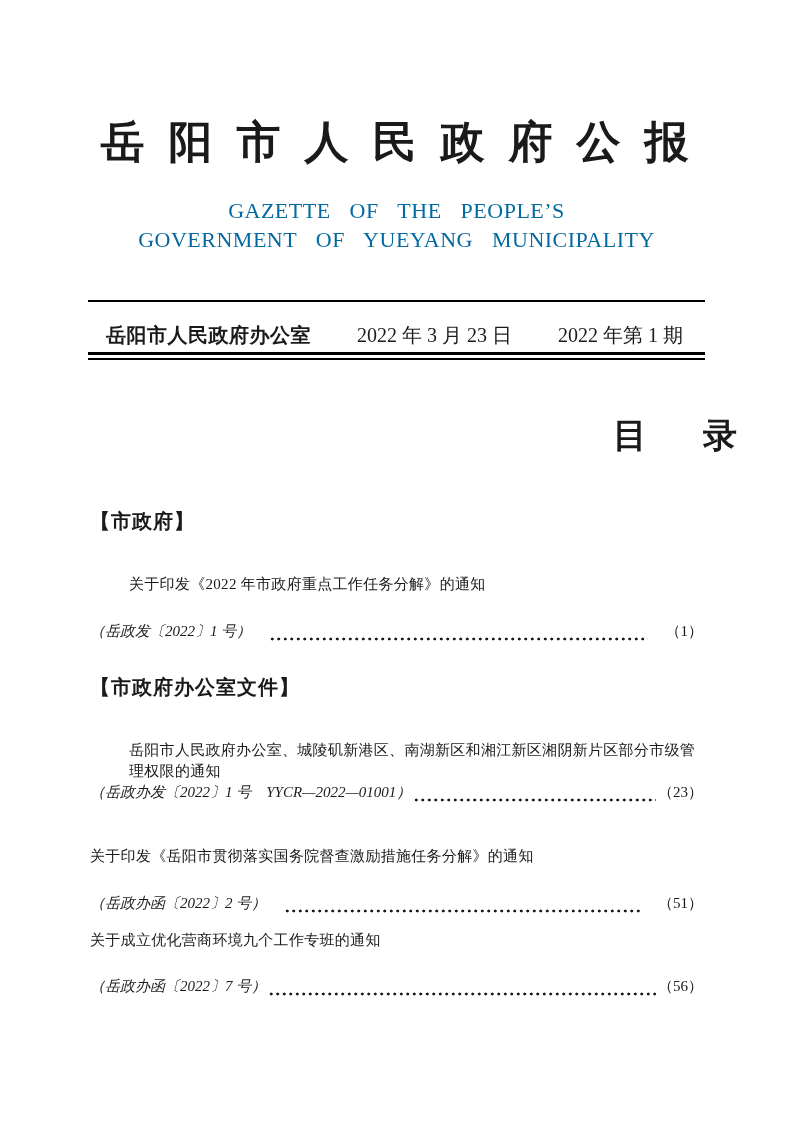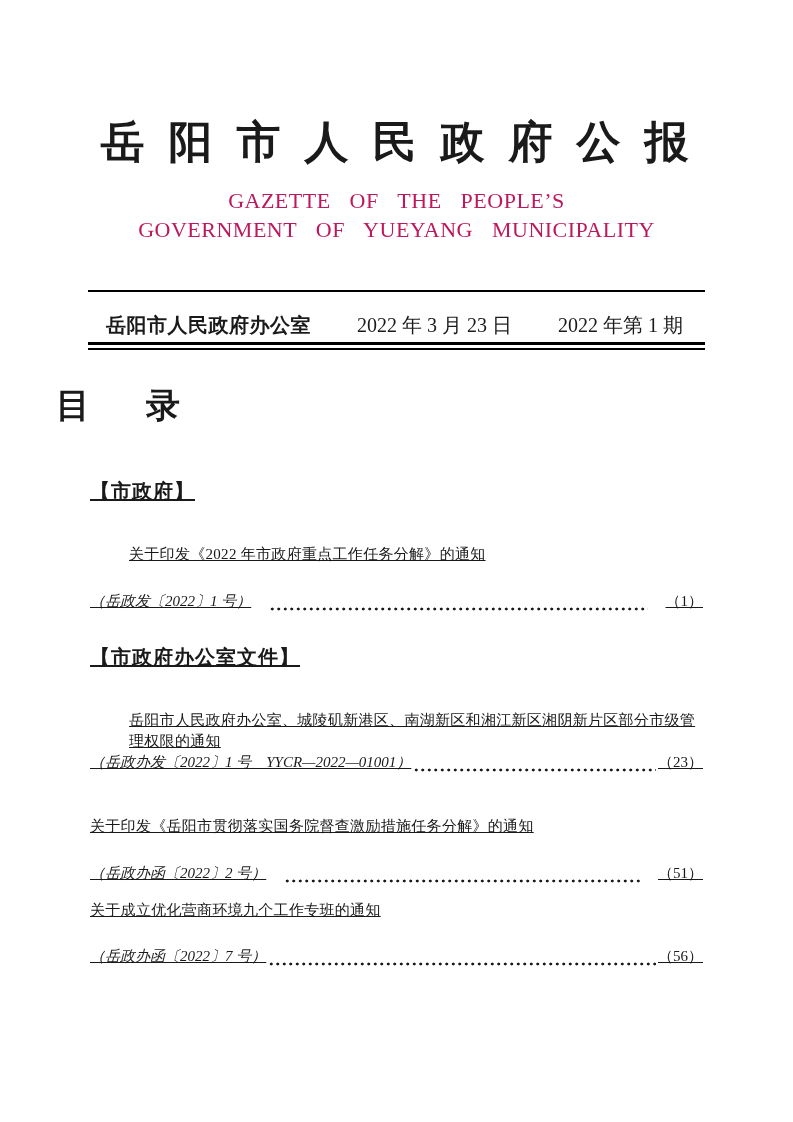--- a/index.html
+++ b/index.html
@@ -24,23 +24,23 @@
     padding-top: 118px;
     text-align: center;
     font-size: 44px;
     font-weight: bold;
     line-height: 1.15;
     letter-spacing: 24px;
     padding-left: 20px; 
     white-space: nowrap;
   }
   .masthead-sub {
-    margin-top: 17px;
+    margin-top: 27px;
     text-align: center;
-    color: #be185d;
+    color: #0369a1;
     font-size: 22px;
     line-height: 29px;
     letter-spacing: 0.5px;
     word-spacing: 13px;
     white-space: nowrap;
   }
 
   
   .issue-block {
     margin: 46px 88px 0 88px;
@@ -64,32 +64,31 @@
     letter-spacing: 0.5px;
   }
   .issue-rule-bottom {
     border-top: 3px solid #000;
     border-bottom: 2px solid #000;
     height: 3px;
   }
 
   
   .toc-title {
-    margin-top: 36px;
-    text-align: left;
+    margin-top: 56px;
+    text-align: right;
     font-size: 34px;
     font-weight: bold;
     line-height: 40px;
     letter-spacing: 56px;
     padding-left: 56px;
     white-space: nowrap;
   }
   .toc {
     margin: 0 90px 0 90px;
-    text-decoration: underline;
   }
   .toc-section-heading {
     margin-top: 52px;
     font-family: "Liberation Sans", "DejaVu Sans", sans-serif;
     font-weight: bold;
     font-size: 20px;
     line-height: 26px;
     letter-spacing: 1px;
   }
   .toc-section-heading + .toc-entry .toc-entry-title { margin-top: 40px; margin-left: 39px; }

